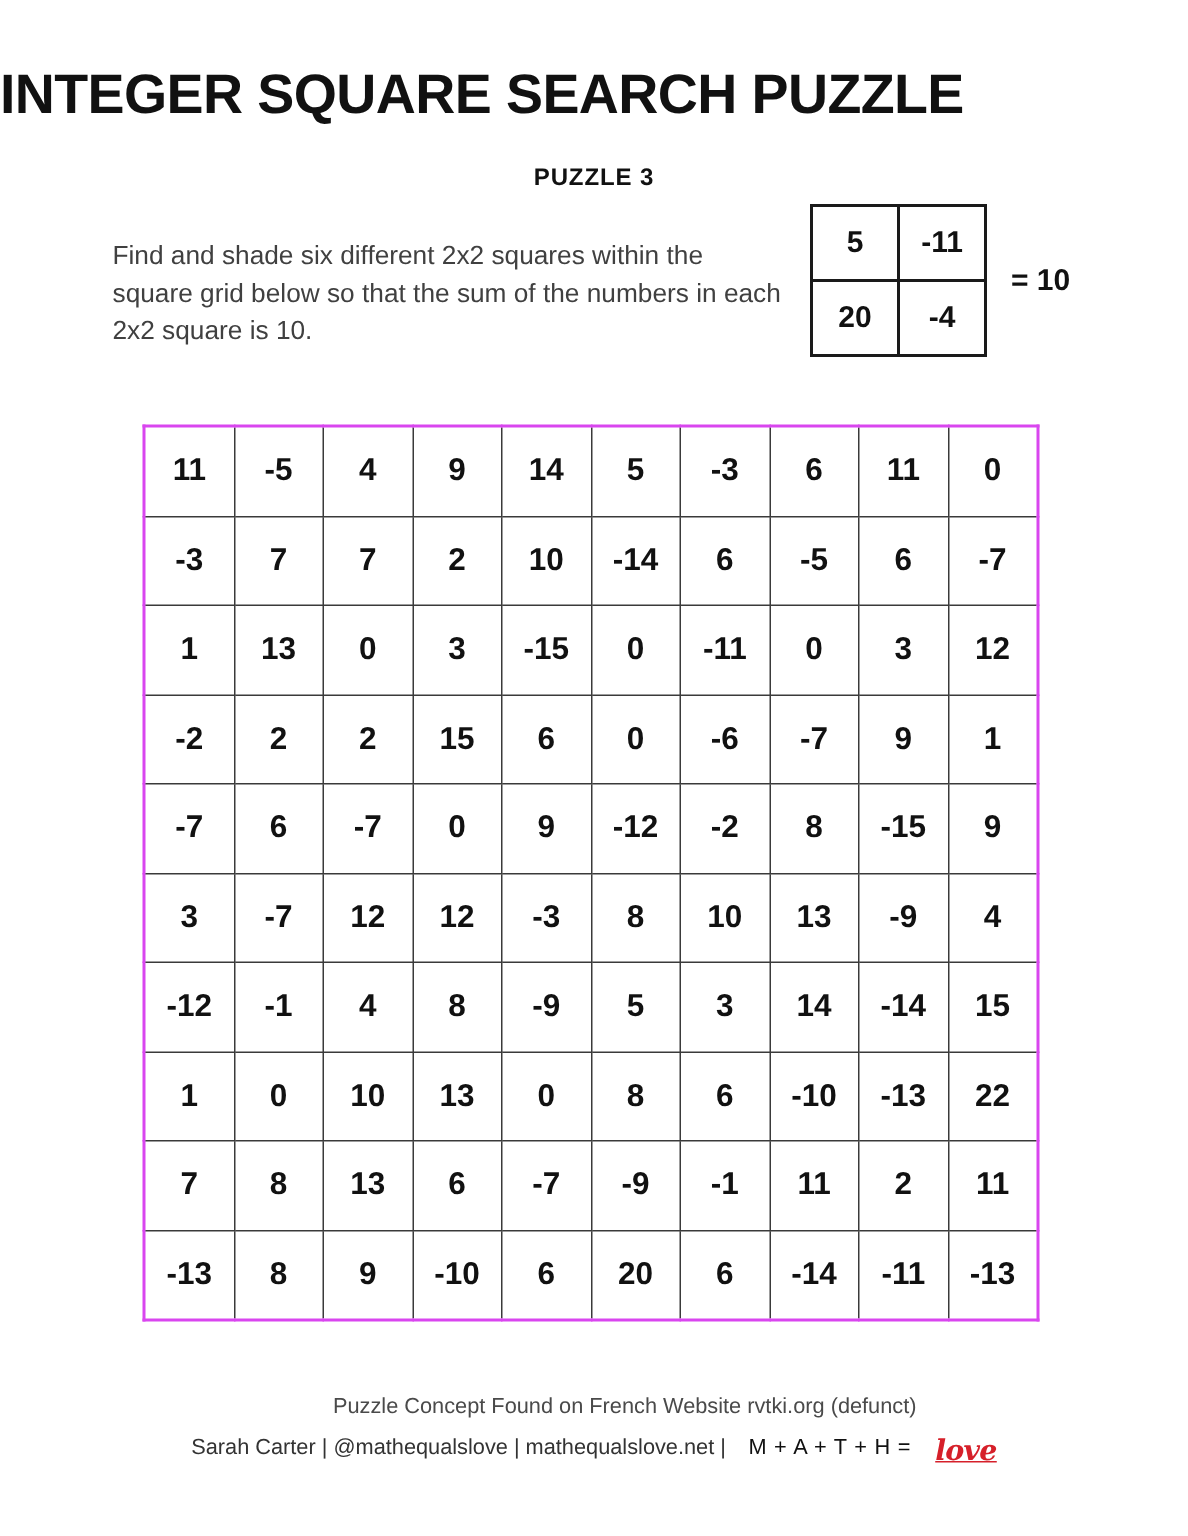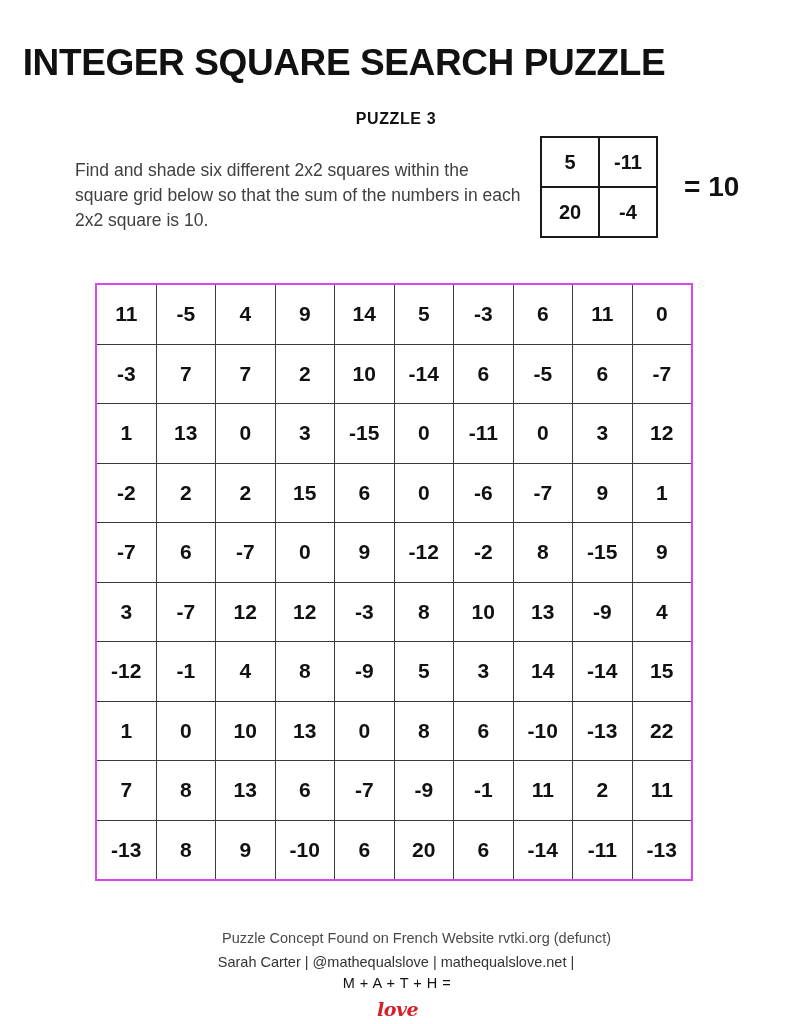--- a/index.html
+++ b/index.html
@@ -22,21 +22,21 @@
     position: relative;
     box-sizing: border-box;
   }
 
   
   .title {
     position: absolute;
     top: 44px;
     left: 0;
     width: 688px;
-    text-align: center;
+    text-align: left;
     font-size: 37px;
     font-weight: 700;
     letter-spacing: -0.4px;
     line-height: 1;
     color: #111111;
     font-family: "Liberation Sans", sans-serif;
   }
 
   .subtitle {
     position: absolute;
@@ -79,22 +79,22 @@
     height: 48px;
     border: 2px solid #1a1a1a;
     text-align: center;
     vertical-align: middle;
     font-size: 20px;
     font-weight: 700;
     color: #111111;
     padding: 0;
   }
   .example-eq {
-    margin-left: 26px;
-    font-size: 28px;
+    margin-left: 16px;
+    font-size: 20px;
     font-weight: 700;
     color: #111111;
     white-space: nowrap;
   }
 
   
   .grid-wrap {
     position: absolute;
     top: 283px;
     left: 95px;
@@ -133,42 +133,42 @@
   }
   .footer-line2 {
     margin-top: 3px;
     font-size: 14.5px;
     color: #333333;
     line-height: 1.45;
     font-weight: 400;
     display: flex;
     justify-content: center;
     align-items: center;
-    gap: 0;
+    gap: 13px;
     white-space: nowrap;
-    flex-direction: column;
   }
   .footer-credit { }
   .math-logo {
     font-size: 14.5px;
     font-weight: 400;
     color: #111111;
     letter-spacing: 0.5px;
     margin-left: 2px;
   }
   .love-script {
     color: #d6202a;
     font-family: "DejaVu Serif", serif;
     font-style: italic;
     font-size: 19px;
     font-weight: 700;
     margin-left: 3px;
     position: relative;
     top: 2px;
     letter-spacing: -0.5px;
+    text-decoration: underline;
   }
 </style>
 </head>
 <body>
 
 <div class="page">
 
   <div class="title">INTEGER SQUARE SEARCH PUZZLE</div>
 
   <div class="subtitle">PUZZLE 3</div>

